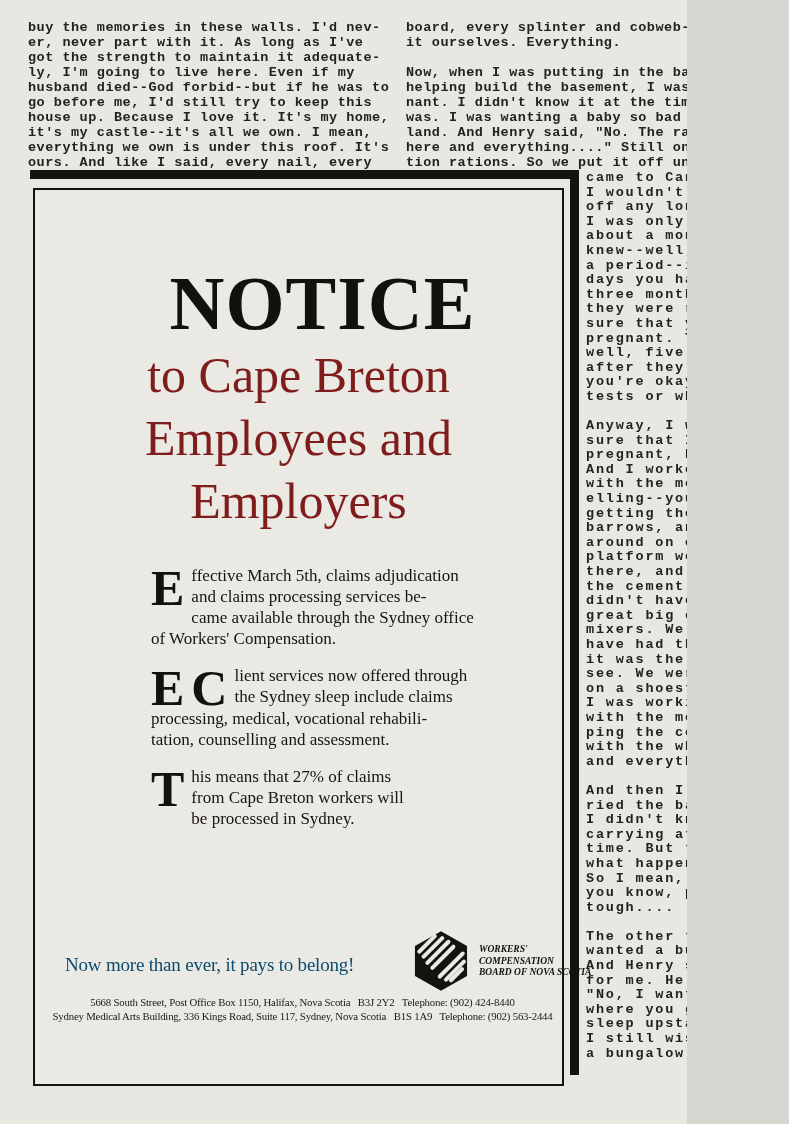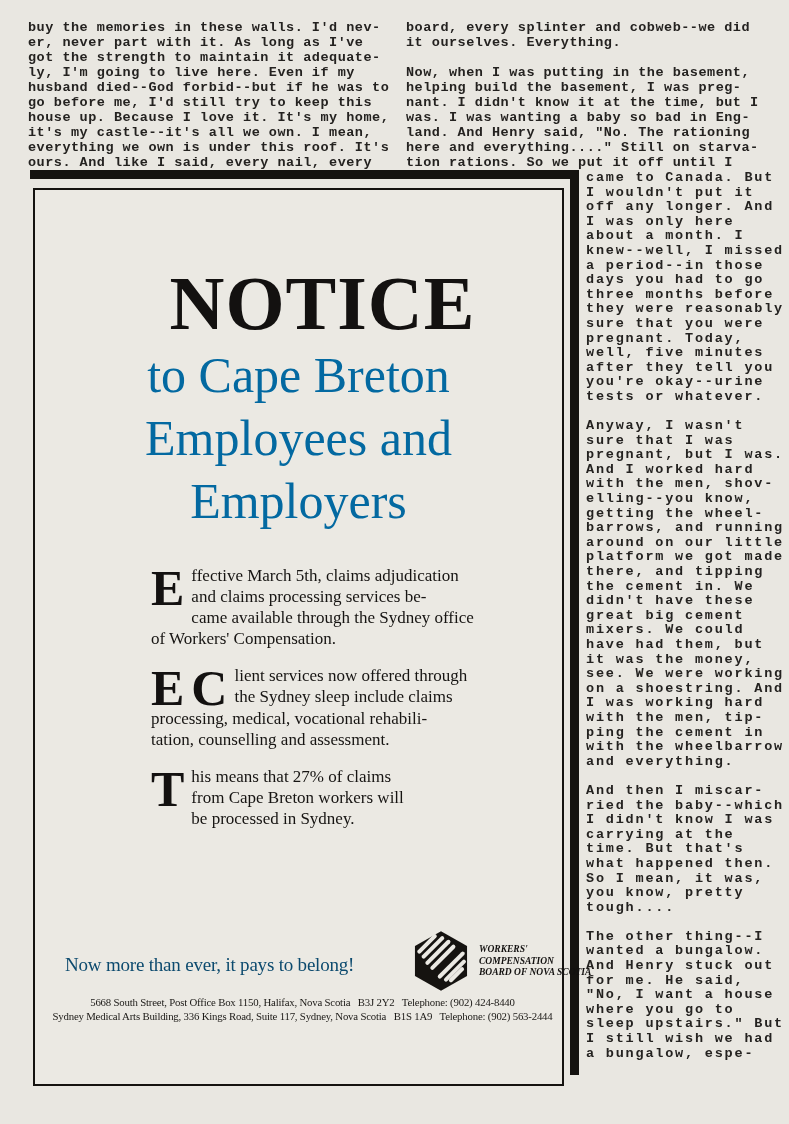--- a/index.html
+++ b/index.html
@@ -1,18 +1,18 @@
 <!DOCTYPE html>
 <html><head>
 <meta charset="utf-8">
 <style>
   html,body{margin:0;padding:0;background:#d8d6d0;}
   .page{
     position:relative;
-    width:789px;height:1124px;
+    width:687px;height:1124px;
     background:#e9e7e1;
     font-family:"Liberation Serif","DejaVu Serif",serif;
     color:#1b1916;
     overflow:hidden;
   }
   
   .tw{
     position:absolute;
     font-family:"Liberation Mono","DejaVu Sans Mono",monospace;
     font-weight:bold;
@@ -39,21 +39,21 @@
     text-align:center;
     font-size:76px;line-height:82px;
     font-weight:bold;letter-spacing:1px;
     color:#131110;
     padding-left:48px;
   }
   .ad-subhead{
     text-align:center;
     font-size:50px;line-height:63px;
     white-space:pre;
-    color:#0369a1;
+    color:#7f1d1d;
   }
   .ad-paras{position:absolute;left:116px;top:375px;width:344px;}
   .adp{margin:0 0 16px 0;font-size:17px;line-height:21px;color:#161412;}
   .adp .cap{
     float:left;
     font-size:50px;line-height:40px;
     font-weight:bold;
     padding:3px 7px 0 0;
     color:#131110;
   }

